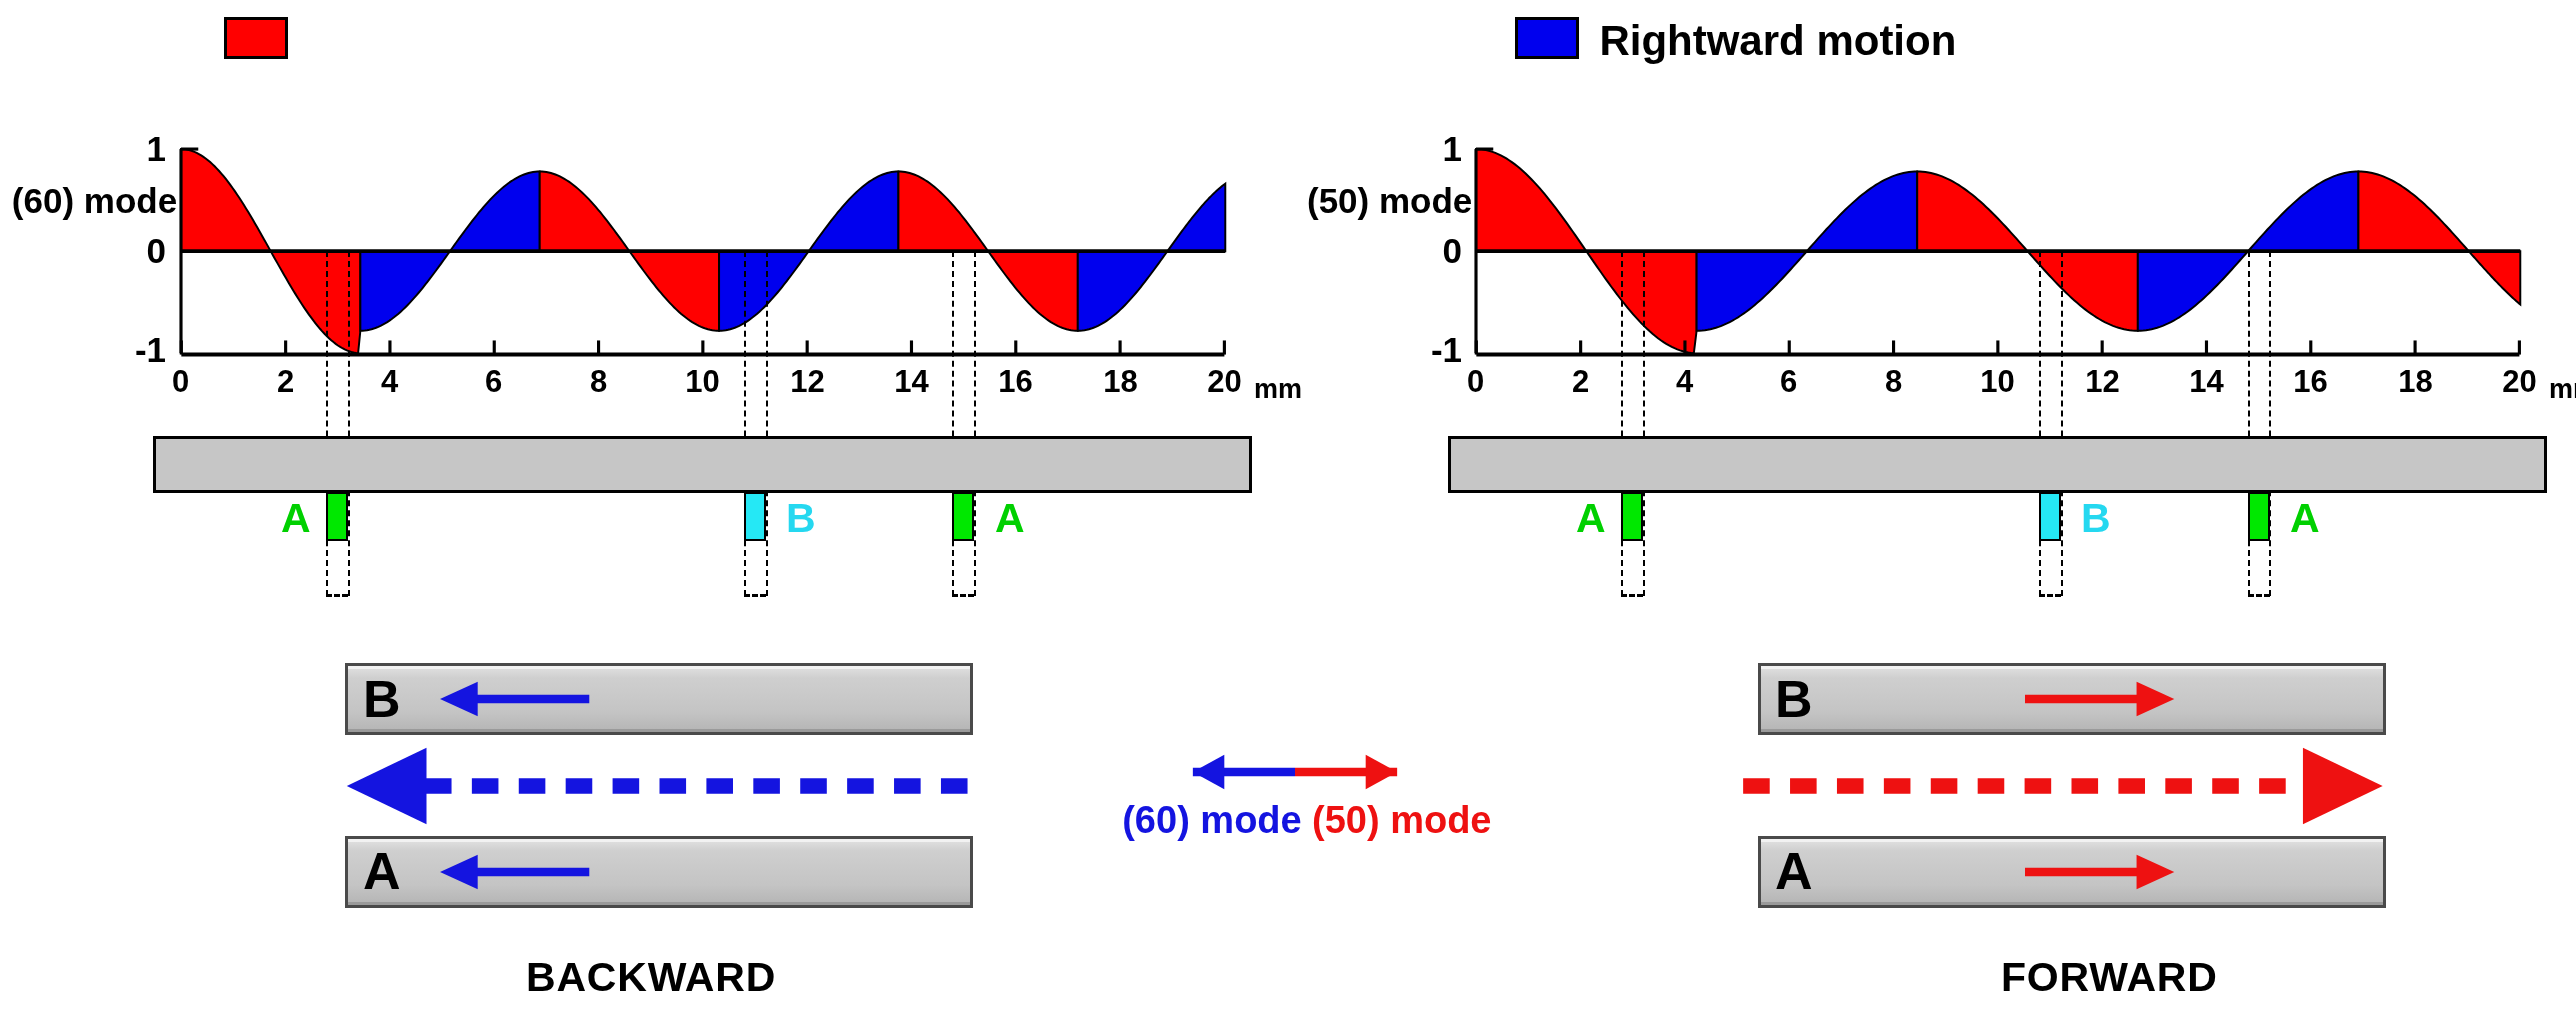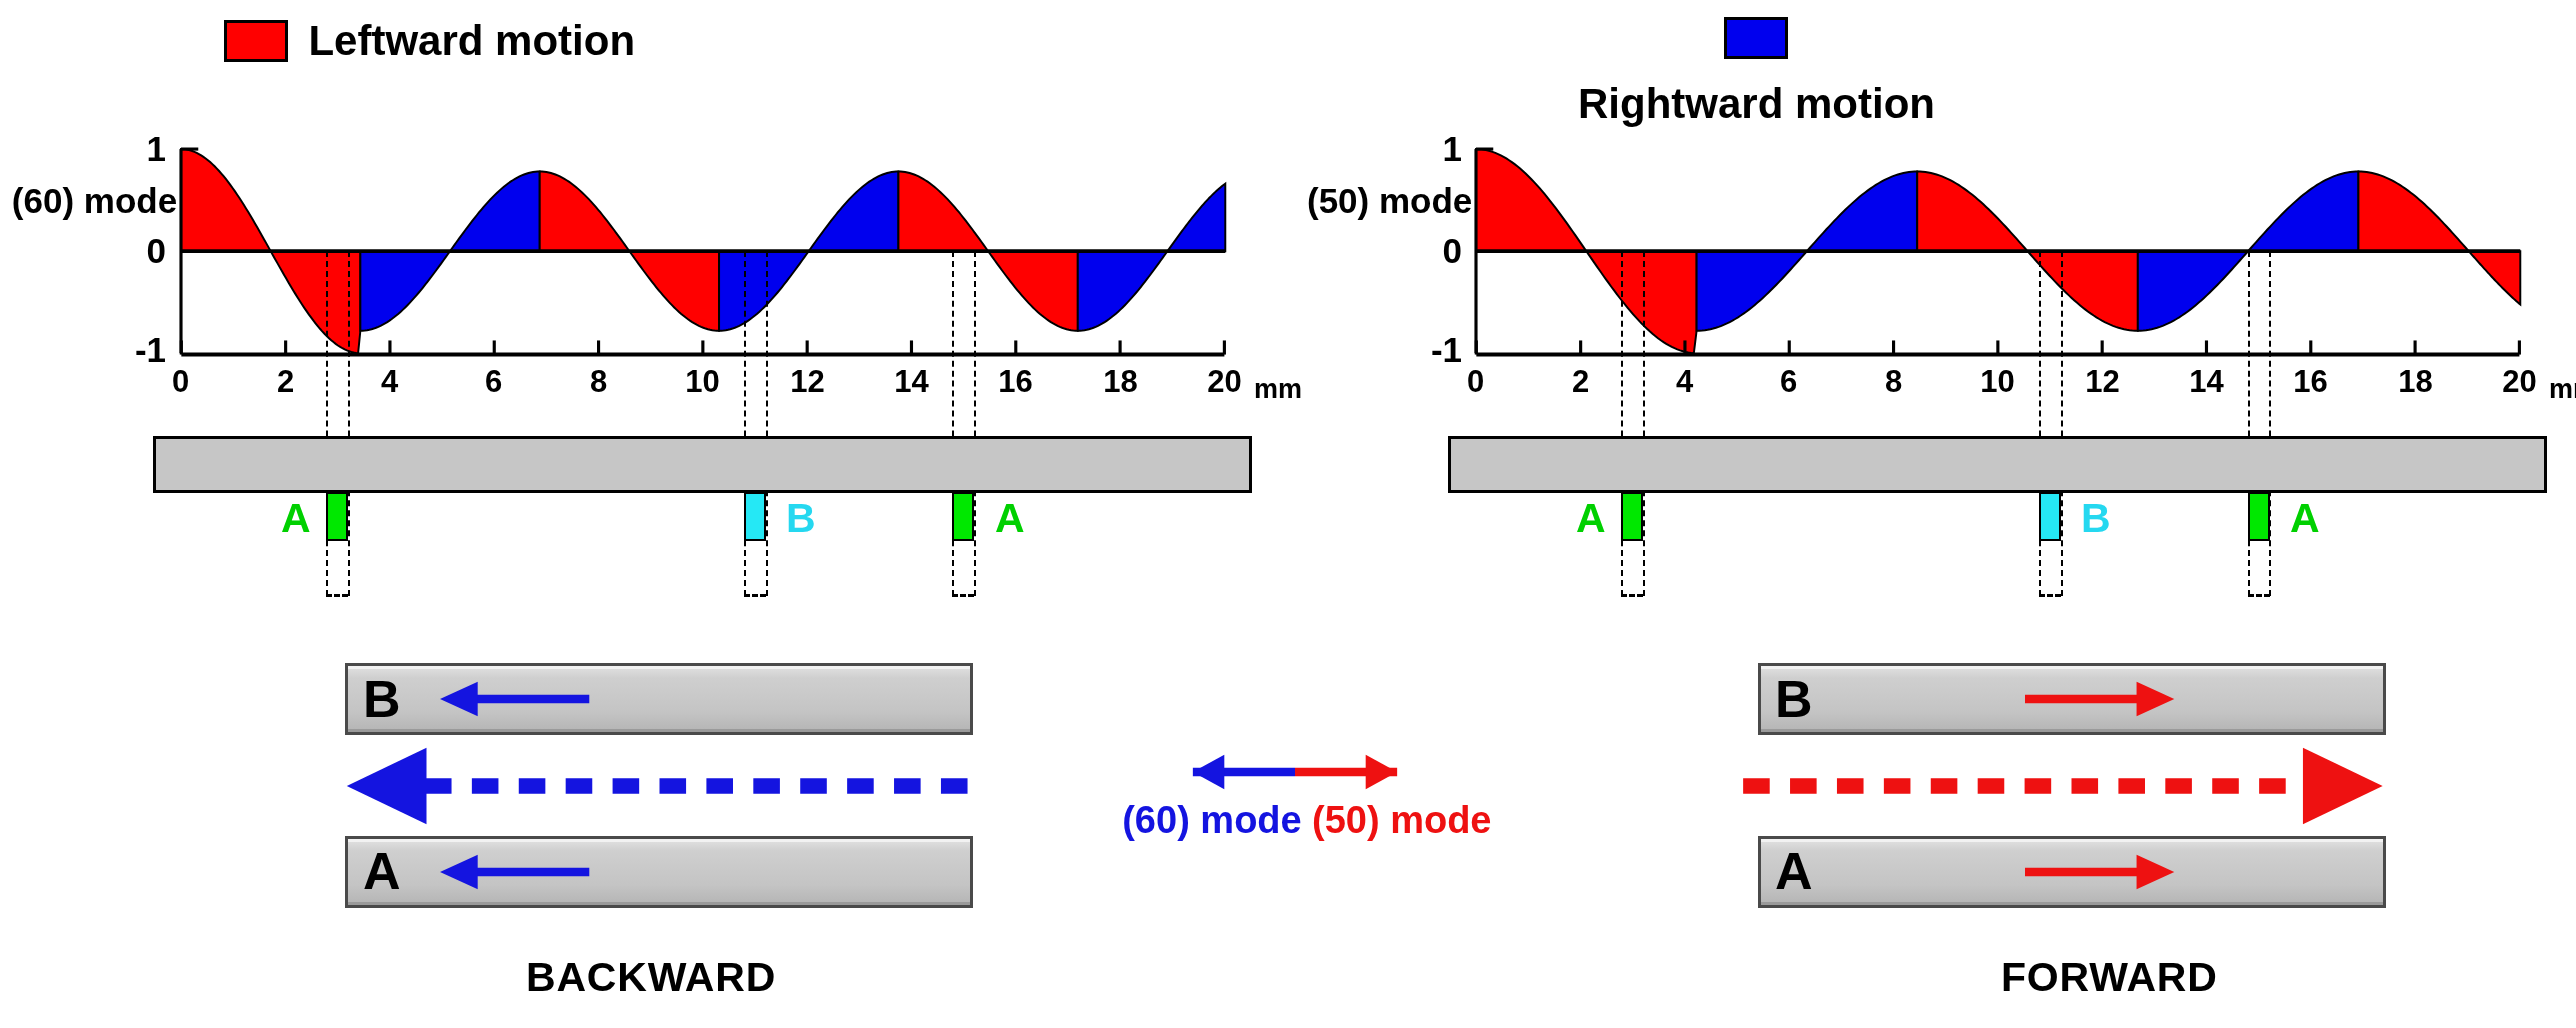--- a/index.html
+++ b/index.html
@@ -40,23 +40,22 @@
   .centre-mode.r{color:#ee1111;}
 
   svg{display:block;overflow:visible;}
 </style>
 </head>
 <body>
 
 <div id="root">
     <div class="abs" style="left:224px;top:17.3px;display:flex;align-items:center;gap:20.4px;">
       <div class="legend-swatch" style="background:#ff0000;"></div>
-      <span class="legend-label">Leftward motion</span>
     </div>
-    <div class="abs" style="left:1578px;top:17.3px;display:flex;align-items:center;gap:20.4px;flex-direction:column;">
+    <div class="abs" style="left:1515px;top:17.3px;display:flex;gap:20.4px;">
       <div class="legend-swatch" style="background:#0000ee;"></div>
       <span class="legend-label">Rightward motion</span>
     </div>
     <div class="abs mode-label" style="left:11.8px;top:181px;">(60) mode</div>
     <div class="abs ytick" style="left:111px;top:129px;">1</div>
     <div class="abs ytick" style="left:111px;top:231px;">0</div>
     <div class="abs ytick" style="left:111px;top:330px;">-1</div>
     <svg width="1049" height="209" class="abs" style="left:181px;top:149px;" viewBox="0 0 1336 266">
       <path d="M 0 130 L 0 0 L 2.8553437500000003 0.10022528870601377 L 5.710687500000001 0.4007466146933609 L 8.56603125 0.9011005958595888 L 11.421375000000001 1.6005157226320819 L 14.27671875 2.4979135475800405 L 17.1320625 3.5919103483020507 L 19.98740625 4.880819261025849 L 22.842750000000002 6.362652881630041 L 25.698093749999998 8.035126330077063 L 28.5534375 9.895660773532725 L 31.40878125 11.941387402739437 L 34.264125 14.169151855512169 L 37.11946875 16.57551908053638 L 39.9748125 19.156778633968017 L 42.83015625 21.908950400669113 L 45.685500000000005 24.82779073125684 L 48.54084375 27.908798985503168 L 51.396187499999996 31.14722447199597 L 54.251531250000006 34.53807377336088 L 57.106875 38.07611844574882 L 59.962218750000005 41.75590308071759 L 62.8175625 45.57175371707612 L 65.67290625 49.51778658972158 L 68.52825 53.587917201978485 L 71.38359375 57.775869707451704 L 74.2389375 62.07518658692668 L 77.09428125 66.47923860539586 L 79.949625 70.98123503385892 L 82.80496874999999 75.57423412013432 L 85.6603125 80.25115379253832 L 88.51565625 85.00478257992592 L 91.37100000000001 89.82779073125685 L 94.22634375 94.71274151754034 L 97.0816875 99.65210269873232 L 99.93703125 104.63825813790332 L 102.79237499999999 109.66351954476995 L 105.64771875 114.72013833048109 L 108.50306250000001 119.80031755538015 L 111.35840625 124.89622395132108 L 114.21375 130 L 114.21375 130 Z" fill="#ff0000" stroke="#000" stroke-width="2.5"></path>
       <path d="M 114.21375 130 L 114.21375 130 L 117.06909375 135.10377604867895 L 119.9244375 140.19968244461984 L 122.77978125 145.27986166951888 L 125.635125 150.33648045523 L 128.49046875 155.36174186209666 L 131.3458125 160.3478973012677 L 134.20115625000003 165.28725848245966 L 137.0565 170.17220926874313 L 139.91184375 174.99521742007406 L 142.7671875 179.74884620746167 L 145.62253124999998 184.42576587986562 L 148.477875 189.01876496614113 L 151.33321875000001 193.52076139460416 L 154.1885625 197.92481341307334 L 157.04390625 202.22413029254824 L 159.89925 206.4120827980215 L 162.75459375 210.4822134102784 L 165.6099375 214.42824628292385 L 168.46528125 218.2440969192824 L 171.320625 221.92388155425118 L 174.17596875 225.46192622663915 L 177.0313125 228.85277552800403 L 179.88665625000002 232.09120101449682 L 182.74200000000002 235.1722092687432 L 185.59734375000002 238.09104959933092 L 188.4526875 240.84322136603197 L 191.30803125 243.4244809194636 L 194.163375 245.83084814448785 L 197.01871874999998 248.05861259726058 L 199.8740625 250.1043392264673 L 202.72940625 251.96487366992292 L 205.58474999999999 253.63734711836995 L 208.44009375 255.11918073897414 L 211.2954375 256.40808965169794 L 214.15078125000002 257.50208645242 L 217.00612500000003 258.3994842773679 L 219.86146875 259.0988994041404 L 222.7168125 259.5992533853066 L 225.57215624999998 259.89977471129396 L 228.4275 231.4 L 228.4275 130 Z" fill="#ff0000" stroke="#000" stroke-width="2.5"></path>

